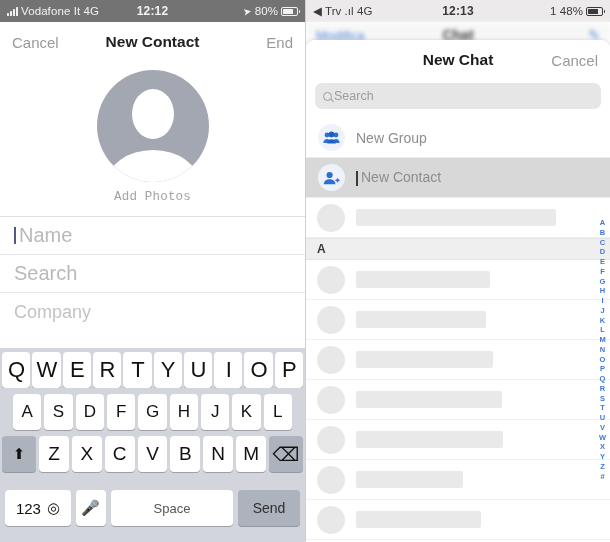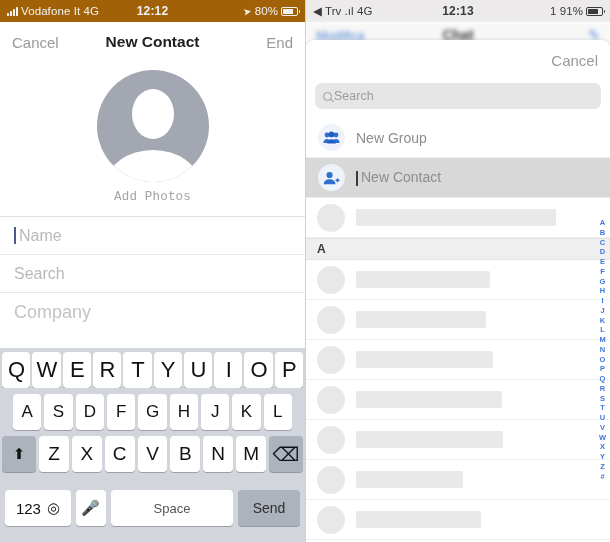--- a/index.html
+++ b/index.html
@@ -14,21 +14,21 @@
   
   .panel { position:relative; width:305px; height:542px; overflow:hidden; background:#fff; }
   .panel.right { border-left:1px solid #cfcfcf; }
 
   
   .statusbar {
     height:22px; display:flex; align-items:center;
     padding:0 7px; font-size:11.5px; letter-spacing:.1px;
     position:relative;
   }
-  .statusbar.dark { background:#a16207; color:#f2f2f2; }
+  .statusbar.dark { background:#737373; color:#f2f2f2; }
   .statusbar.light { background:#eceaea; color:#3a3a3a; }
   .sb-left { display:flex; align-items:center; gap:3px; white-space:nowrap; }
   .sb-center {
     position:absolute; left:0; right:0; text-align:center;
     font-size:12px; font-weight:bold; letter-spacing:.2px;
     pointer-events:none;
   }
   .sb-right { margin-left:auto; display:flex; align-items:center; gap:3px; white-space:nowrap; z-index:2; }
   .bars { display:flex; align-items:flex-end; gap:1px; height:9px; }
   .bars i { display:block; width:2px; background:currentColor; border-radius:.5px; }
@@ -74,21 +74,21 @@
   }
   .avatar .body {
     position:absolute; left:50%; bottom:-34px; transform:translateX(-50%);
     width:92px; height:66px; background:#fff; border-radius:50%;
   }
   .add-photos { font-size:12.5px; color:#a3a3a3; margin-top:8px; letter-spacing:.2px;font-family:Liberation Mono, monospace; }
 
   .fields { margin-top:12px; border-top:1px solid #e0e0e0; }
   .field {
     height:38px; display:flex; align-items:center; padding:0 14px;
-    border-bottom:1px solid #e8e8e8; font-size:16px; color:#b9b9b9;
+    border-bottom:1px solid #e8e8e8; font-size:20px; color:#b9b9b9;
     position:relative;
   }
   .caret {
     display:inline-block; width:2px; height:17px; background:#4a5a8a;
     margin-right:3px; vertical-align:middle;
   }
   .field.f3 { color:#c3c3c3; font-size:18px; border-bottom:none; }
 
   
   .keyboard {
@@ -303,38 +303,39 @@
   <div class="panel right">
 
     <div class="statusbar light">
       <div class="sb-left">
         <span>◀</span>
         <span>Trv</span>
         <span>.ıl 4G</span>
       </div>
       <div class="sb-center">12:13</div>
       <div class="sb-right">
-        <span>1 91%</span>
+        <span>1 48%</span>
         <span class="batt">
             <span style="width:78%"></span>
           </span>
       </div>
     </div>
 
     <div class="rp">
 
       <div class="blurred-nav">
         <span class="bn-left">Modifica</span>
         <span class="bn-title">Chat</span>
         <span class="bn-right">✎</span>
       </div>
 
       <div class="rp-sheet">
 
         <div class="rp-nav">
+          <span class="rp-title">New Chat</span>
           <span class="rp-cancel">Cancel</span>
         </div>
 
         <div class="searchbar-wrap">
           <div class="searchbar">
             <span class="mag"></span>
             <span>Search</span>
           </div>
         </div>
 

